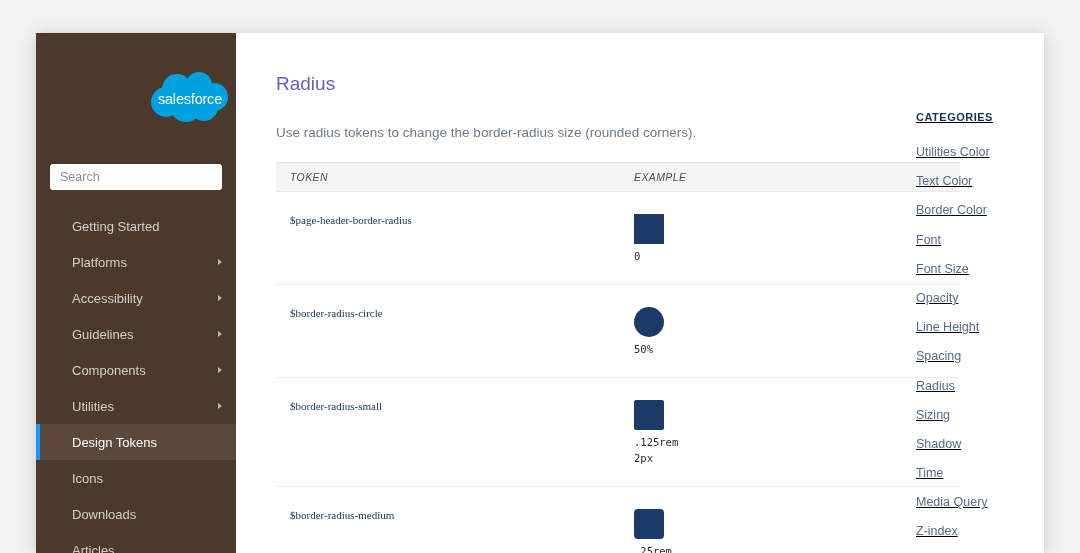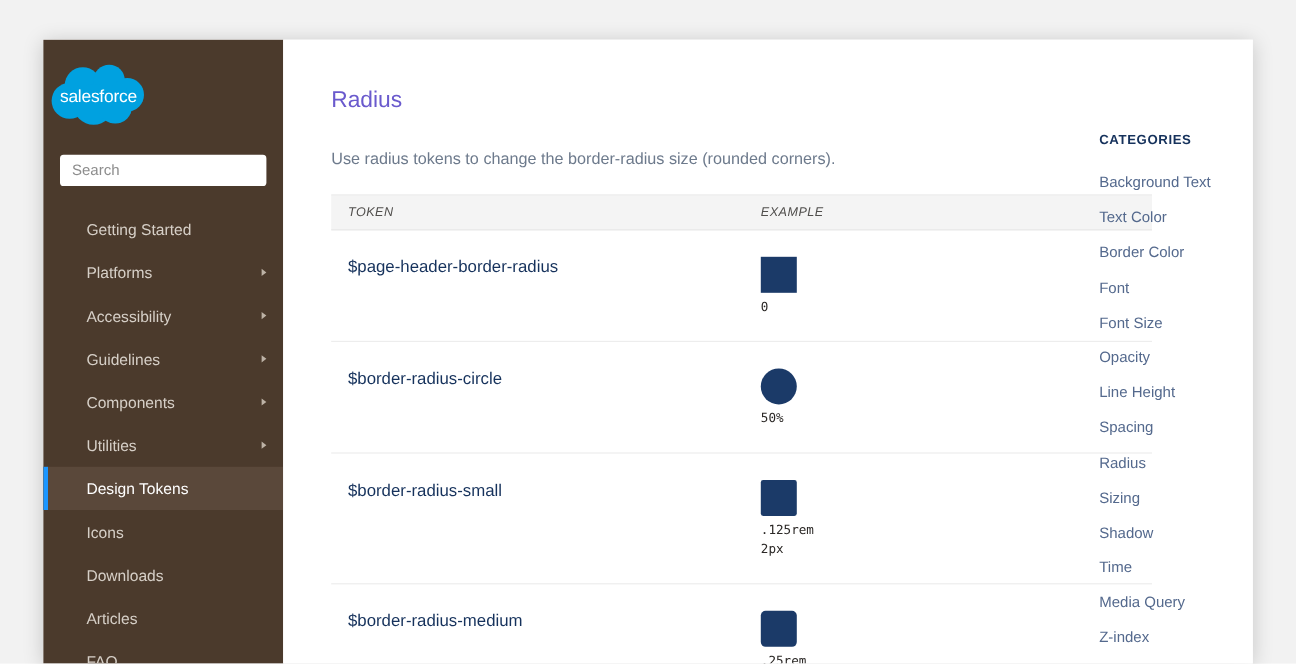--- a/index.html
+++ b/index.html
@@ -30,24 +30,24 @@
   #sidebar {
     width: 200px;
     min-width: 200px;
     background: #4b3a2c;
     height: 100%;
     position: relative;
     overflow: hidden;
   }
 
   #brand-logo {
-    height: 96px;
+    height: 131px;
     display: flex;
     align-items: center;
-    justify-content: flex-start;
+    justify-content: flex-end;
   }
   .cloud-wrap {
     position: relative;
     width: 92px;
     height: 60px;
   }
   .cloud-wrap svg { display:block; }
   .cloud-word {
     position: absolute;
     left: 0;
@@ -166,22 +166,22 @@
   #token-table thead th.col-example { width: 326px; }
 
   #token-table tbody td {
     border-bottom: 1px solid #ededed;
     vertical-align: top;
     padding: 22px 0 20px 14px;
   }
   #token-table tbody tr:last-child td { border-bottom: none; }
 
   .token-name {
-    font-family: Liberation Sans, sans-serif;
-    font-size: 14px;
+    font-family: Liberation Serif, serif;
+    font-size: 11px;
     color: #16325c;
     white-space: nowrap;
   }
   .example-cell { padding-left: 14px; }
   .swatch {
     width: 30px;
     height: 30px;
     background: #1b3a68;
     margin-bottom: 5px;
   }
@@ -198,20 +198,21 @@
 
   
   #categories {
     position: absolute;
     right: 0;
     top: 0;
     width: 140px;
     height: 100%;
     padding: 78px 0 12px 12px;
     box-sizing: border-box;
+    text-decoration: underline;
   }
   #categories-title {
     font-size: 11px;
     font-weight: bold;
     letter-spacing: 0.5px;
     color: #16325c;
     margin-bottom: 22px;
   }
   .cat-list { list-style: none; margin: 0; padding: 0; }
   .cat-item {
@@ -343,21 +344,21 @@
                 <div class="value-line">.25rem</div>
               </td>
             </tr>
           </tbody>
       </table>
     </div>
 
     <div id="categories">
       <div id="categories-title">CATEGORIES</div>
       <ul class="cat-list" id="cat-list">
-          <li class="cat-item">Background Text</li>
+          <li class="cat-item">Utilities Color</li>
           <li class="cat-item">Text Color</li>
           <li class="cat-item">Border Color</li>
           <li class="cat-item">Font</li>
           <li class="cat-item">Font Size</li>
           <li class="cat-item">Opacity</li>
           <li class="cat-item">Line Height</li>
           <li class="cat-item">Spacing</li>
           <li class="cat-item">Radius</li>
           <li class="cat-item">Sizing</li>
           <li class="cat-item">Shadow</li>

